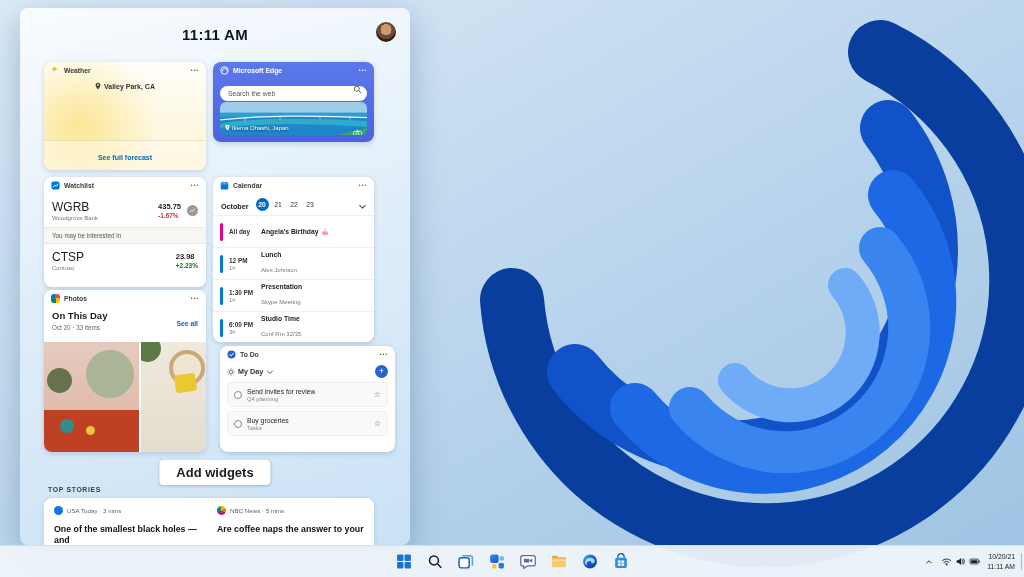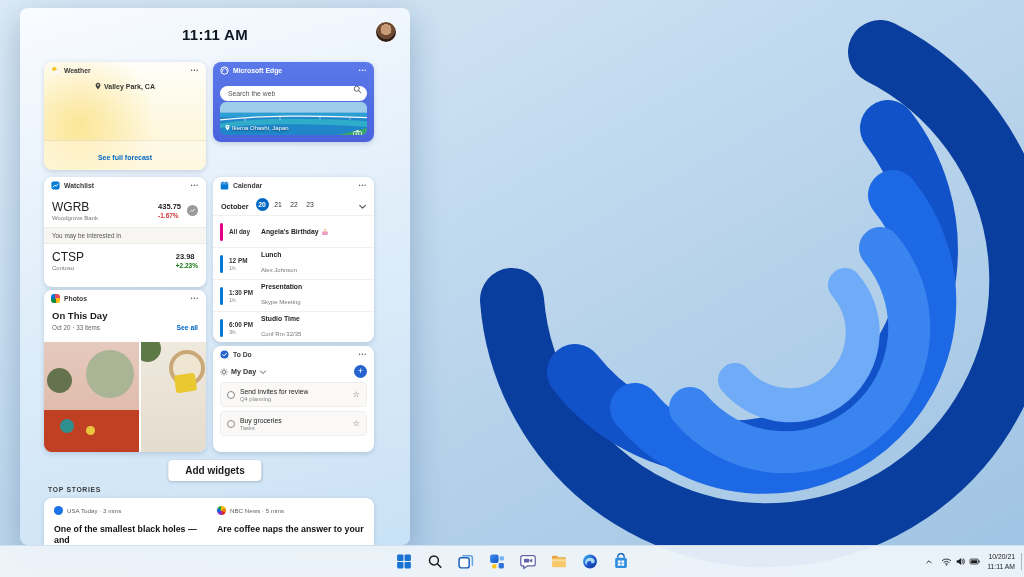--- a/index.html
+++ b/index.html
@@ -86,53 +86,53 @@
 .ev-time{width:32px;margin-left:6px;flex:0 0 32px}
 .ev-t1{display:block;font-size:6.4px;font-weight:bold;color:#333}
 .ev-t2{display:block;font-size:6px;color:#888;margin-top:1px}
 .ev-main{overflow:hidden}
 .ev-title{font-size:6.8px;font-weight:bold;color:#222;display:flex;align-items:center;gap:2px;white-space:nowrap}
 .ev-sub{font-size:6px;color:#777;margin-top:1px;white-space:nowrap}
 .cake{width:8px;height:8px;flex:0 0 8px}
 
 
 .photos-card{left:24px;top:282px;width:162px;height:162px}
-.ph-head{display:flex;align-items:flex-end;padding:3px 8px 0}
+.ph-head{display:flex;align-items:flex-start;padding:3px 8px 0}
 .ph-title{font-size:9.5px;font-weight:bold;color:#1b1b1b}
 .ph-sub{font-size:6.3px;color:#666;margin-top:3px}
 .ph-link{margin-left:auto;font-size:6.8px;font-weight:bold;color:#0067c4;margin-top:10px}
 .ph-collage{position:absolute;left:0;right:0;bottom:0;top:52px;display:flex;gap:2px}
 .ph-img{position:relative;overflow:hidden;height:100%}
 .ph-img-left{flex:0 0 95px;background:linear-gradient(180deg,#e6cabe 0%,#dcb3a2 100%)}
 .ph-img-right{flex:1;background:linear-gradient(180deg,#efe9de 0%,#e4dccd 100%)}
 .c1{position:absolute;right:5px;top:8px;width:48px;height:48px;border-radius:50%;background:#a9b594}
 .c2{position:absolute;left:3px;top:26px;width:25px;height:25px;border-radius:50%;background:#64734e}
 .redband{position:absolute;left:0;right:0;bottom:0;height:42px;background:#c04024}
 .t1{position:absolute;left:16px;top:9px;width:14px;height:14px;border-radius:50%;background:#2f8f8f}
 .t2{position:absolute;left:42px;top:16px;width:9px;height:9px;border-radius:50%;background:#e9c63c}
 .plant{position:absolute;left:-7px;top:-7px;width:27px;height:27px;border-radius:50%;background:#5d7a46}
 .chairring{position:absolute;right:1px;top:8px;width:36px;height:36px;border-radius:50%;border:4px solid #caa878;background:#efe6d2}
 .pillow{position:absolute;right:10px;top:32px;width:21px;height:18px;border-radius:3px;background:#e9c832;transform:rotate(-8deg)}
 
 
-.todo-card{left:193px;top:338px;width:161px;height:106px}
+.todo-card{left:200px;top:338px;width:175px;height:106px}
 .td-row{display:flex;align-items:center;padding:2px 7px 4px}
 .td-sel{display:flex;align-items:center;gap:3px;font-size:7.2px;font-weight:bold;color:#333}
 .td-sel svg{width:8px;height:8px}
 .td-add{width:13px;height:13px;border-radius:50%;background:#2564cf;color:#fff;font-size:9px;margin-left:auto;display:flex;align-items:center;justify-content:center;padding:0;line-height:1}
 .td-task{display:flex;align-items:center;gap:5px;background:#faf9f8;border:1px solid #f0eeeb;border-radius:4px;margin:0 7px 4px;padding:3px 6px;height:25px}
 .td-check{width:8px;height:8px;border:1px solid #8a8886;border-radius:50%;flex:0 0 8px;background:#fff}
 .td-text{display:flex;flex-direction:column;overflow:hidden}
 .td-title{font-size:6.8px;color:#222;white-space:nowrap}
 .td-sub{font-size:5.8px;color:#888;margin-top:1px}
 .td-star{margin-left:auto;font-size:8px;color:#605e5c;padding:0}
 
 
 .add-widgets{position:absolute;left:50%;transform:translateX(-50%);top:452px;background:#fff;border-radius:4px;
-  box-shadow:0 1px 3px rgba(0,0,0,.2);font-size:10px;font-weight:bold;color:#1b1b1b;padding:5px 17px}
+  box-shadow:0 1px 3px rgba(0,0,0,.2);font-size:13px;font-weight:bold;color:#1b1b1b;padding:5px 17px}
 .stories-label{position:absolute;left:28px;top:478px;font-size:6.8px;font-weight:bold;letter-spacing:.7px;color:#3a3a3a}
 .stories-card{position:absolute;left:24px;top:490px;width:330px;height:60px;background:#fff;border-radius:8px 8px 0 0;
   box-shadow:0 1.5px 5px rgba(15,45,90,.14);display:flex;padding:8px 10px;gap:16px}
 .story{width:148px;overflow:hidden;text-align:left}
 .story-meta{display:flex;align-items:center;gap:4px;font-size:6.2px;color:#616161}
 .favicon{width:9px;height:9px;border-radius:50%;flex:0 0 9px}
 .favicon.usa{background:#1a73e8}
 .favicon.nbc{background:conic-gradient(#f5b800 0 60deg,#f07800 60deg 120deg,#e02020 120deg 180deg,#8830c0 180deg 240deg,#2060d8 240deg 300deg,#20a040 300deg 360deg)}
 .story-headline{font-size:8.8px;font-weight:bold;color:#111;margin-top:9px;line-height:1.3}
 

